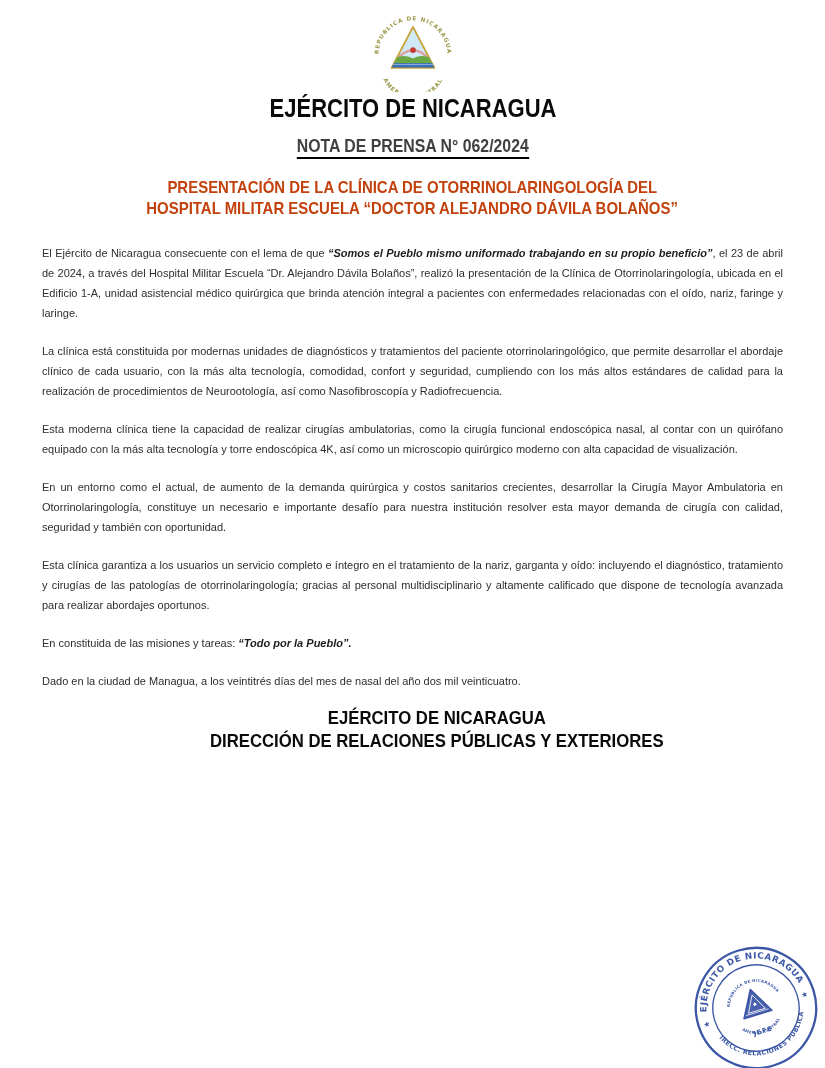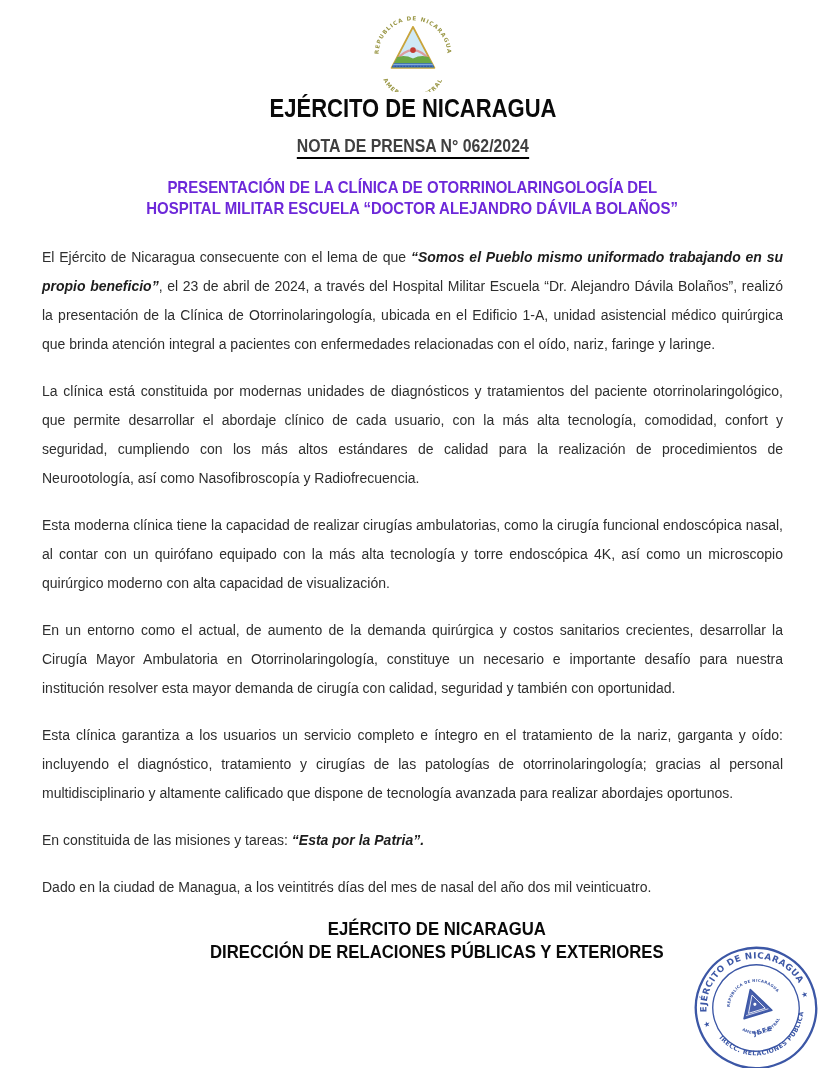--- a/index.html
+++ b/index.html
@@ -14,23 +14,23 @@
   .emblem{width:112px;margin:12px auto 0;text-align:center;}
   .emblem svg{display:block;}
   .em-ring{fill:#9a9746;font-size:6px;font-weight:bold;letter-spacing:1.1px;font-family:"DejaVu Sans",sans-serif;}
   .org-title{
     text-align:center;margin:2px 0 0;color:#0a0a0a;
     font-size:25px;font-weight:bold;line-height:28px;
   }
   .cond{display:inline-block;transform:scaleX(0.88);transform-origin:50% 50%;white-space:nowrap;}
   .press-note{text-align:center;margin-top:13px;color:#404040;font-weight:bold;font-size:18px;line-height:22px;}
   .press-note .underlined{border-bottom:2.5px solid #000;padding-bottom:1px;}
-  .doc-heading{text-align:center;margin:20px 30px 0;color:#6d28d9;font-weight:bold;font-size:17px;line-height:21px;}
+  .doc-heading{text-align:center;margin:20px 30px 0;color:#c2410c;font-weight:bold;font-size:17px;line-height:21px;}
   .doc-heading div{line-height:21px;}
-  .doc-body{margin:8px 42px;font-size:14px;line-height:29px;text-align:justify;color:#2e2e2e;}
+  .doc-body{margin:8px 42px;font-size:11px;line-height:20px;text-align:justify;color:#2e2e2e;}
   .doc-body p{margin:18px 0 0;}
   .doc-body p.first{margin-top:24px;}
   .emph{font-weight:bold;font-style:italic;color:#1d1d1d;}
   .signature{
     text-align:center;margin-top:15px;color:#0a0a0a;
     font-weight:bold;font-size:19px;line-height:23px;
     transform:translateX(24px);
   }
   .seal{
     position:absolute;right:5px;bottom:-4px;width:128px;height:128px;
@@ -84,21 +84,21 @@
     <div><span class="cond">PRESENTACIÓN DE LA CLÍNICA DE OTORRINOLARINGOLOGÍA DEL</span></div>
     <div><span class="cond">HOSPITAL MILITAR ESCUELA “DOCTOR ALEJANDRO DÁVILA BOLAÑOS”</span></div>
   </div>
 
   <div class="doc-body">
     <p class="first"><span>El Ejército de Nicaragua consecuente con el lema de que </span><span class="emph">“Somos el Pueblo mismo uniformado trabajando en su propio beneficio”</span><span>, el 23 de abril de 2024, a través del Hospital Militar Escuela “Dr. Alejandro Dávila Bolaños”, realizó la presentación de la Clínica de Otorrinolaringología, ubicada en el Edificio 1-A, unidad asistencial médico quirúrgica que brinda atención integral a pacientes con enfermedades relacionadas con el oído, nariz, faringe y laringe.</span></p>
     <p><span>La clínica está constituida por modernas unidades de diagnósticos y tratamientos del paciente otorrinolaringológico, que permite desarrollar el abordaje clínico de cada usuario, con la más alta tecnología, comodidad, confort y seguridad, cumpliendo con los más altos estándares de calidad para la realización de procedimientos de Neurootología, así como Nasofibroscopía y Radiofrecuencia.</span></p>
     <p><span>Esta moderna clínica tiene la capacidad de realizar cirugías ambulatorias, como la cirugía funcional endoscópica nasal, al contar con un quirófano equipado con la más alta tecnología y torre endoscópica 4K, así como un microscopio quirúrgico moderno con alta capacidad de visualización.</span></p>
     <p><span>En un entorno como el actual, de aumento de la demanda quirúrgica y costos sanitarios crecientes, desarrollar la Cirugía Mayor Ambulatoria en Otorrinolaringología, constituye un necesario e importante desafío para nuestra institución resolver esta mayor demanda de cirugía con calidad, seguridad y también con oportunidad.</span></p>
     <p><span>Esta clínica garantiza a los usuarios un servicio completo e íntegro en el tratamiento de la nariz, garganta y oído: incluyendo el diagnóstico, tratamiento y cirugías de las patologías de otorrinolaringología; gracias al personal multidisciplinario y altamente calificado que dispone de tecnología avanzada para realizar abordajes oportunos.</span></p>
-    <p><span>En constituida de las misiones y tareas: </span><span class="emph">“Esta por la Patria”.</span></p>
+    <p><span>En constituida de las misiones y tareas: </span><span class="emph">“Todo por la Pueblo”.</span></p>
     <p><span>Dado en la ciudad de Managua, a los veintitrés días del mes de nasal del año dos mil veinticuatro.</span></p>
   </div>
 
   <div class="signature">
     <div><span class="cond">EJÉRCITO DE NICARAGUA</span></div>
     <div><span class="cond">DIRECCIÓN DE RELACIONES PÚBLICAS Y EXTERIORES</span></div>
   </div>
 
   <div class="seal">
     <svg viewBox="0 0 132 132" width="128" height="128">

